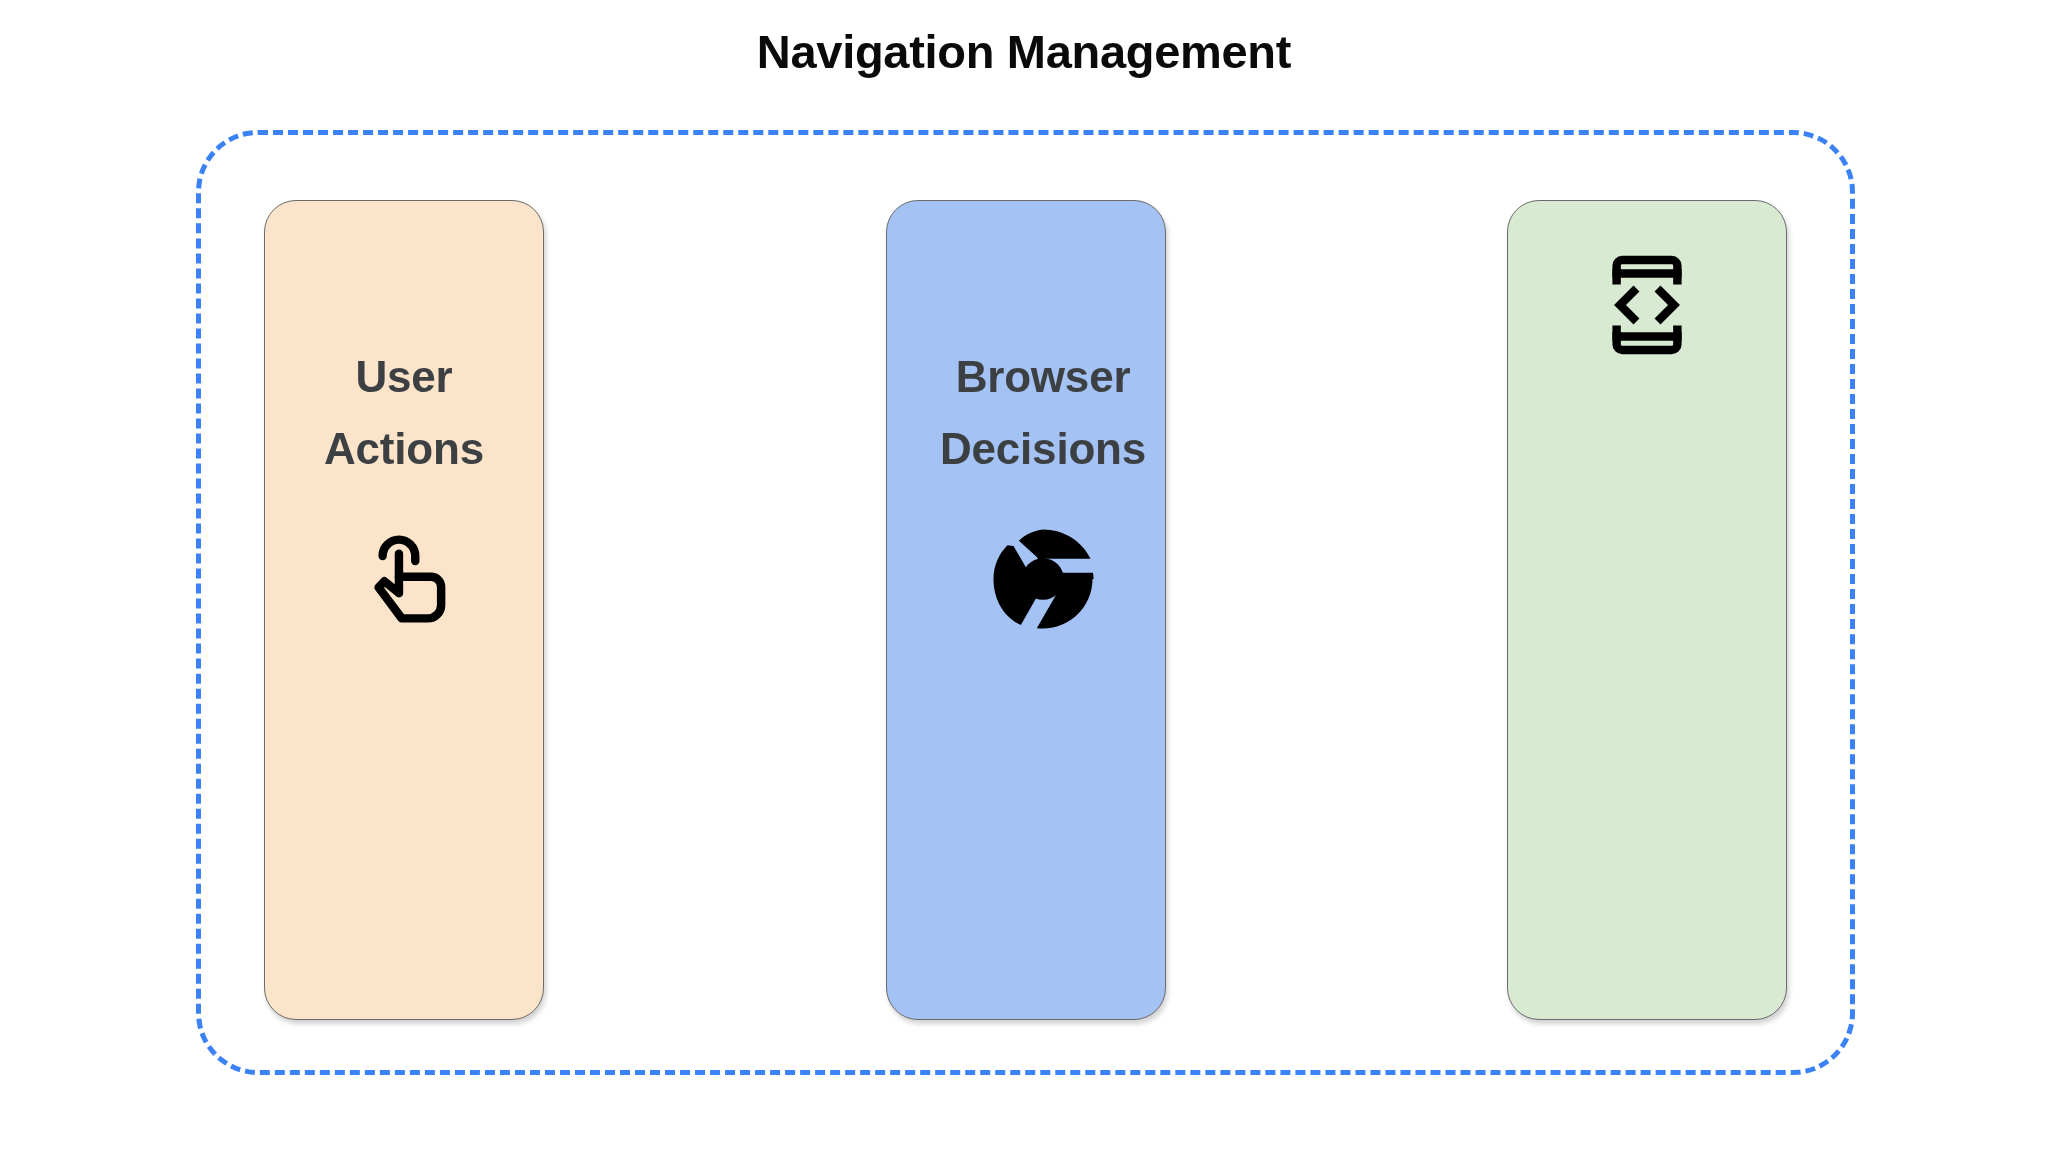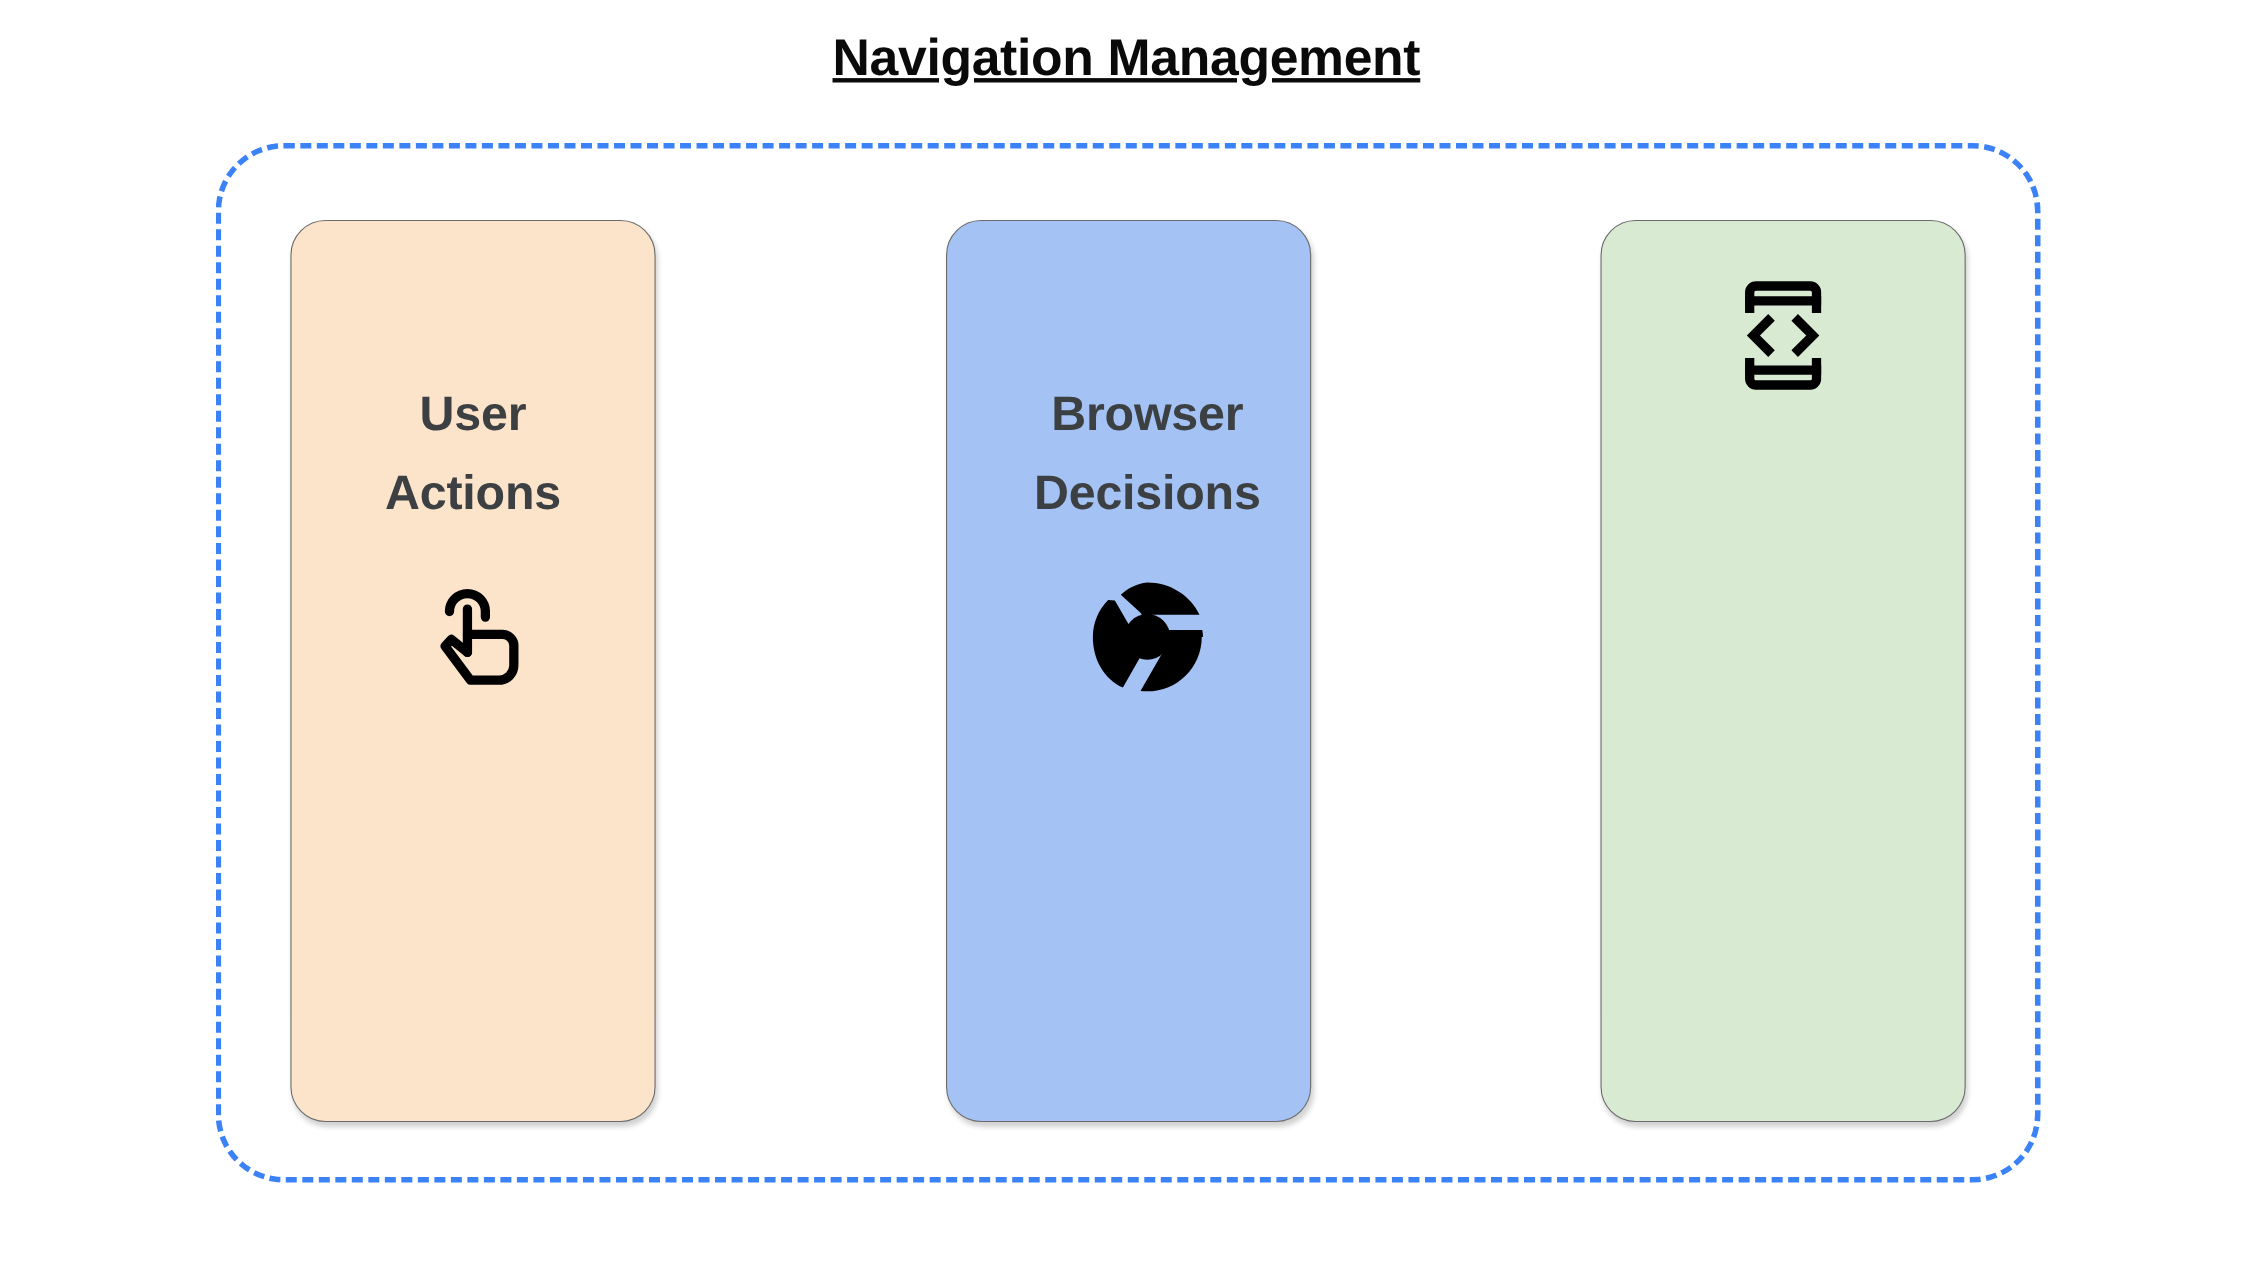--- a/index.html
+++ b/index.html
@@ -28,21 +28,20 @@
     left: 0;
     top: 26px;
     width: 2048px;
     text-align: center;
     font-size: 47px;
     font-weight: 700;
     letter-spacing: -0.3px;
     color: #0a0a0a;
     line-height: 1.1;
     white-space: nowrap;
-    text-decoration: underline;
   }
 
   
   #group-container {
     position: absolute;
     left: 196px;
     top: 130px;
     width: 1659px;
     height: 945px;
     box-sizing: border-box;
@@ -61,21 +60,21 @@
     display: flex;
     flex-direction: row;
     justify-content: space-between;
     align-items: stretch;
     padding: 0 68px;
     box-sizing: border-box;
   }
 
   .card {
     position: relative;
-    width: 332px;
+    width: 280px;
     height: 820px;
     border-radius: 32px;
     border: 1px solid #6b6b6b;
     box-sizing: border-box;
     box-shadow: 2px 4px 5px rgba(0,0,0,0.18);
     display: flex;
     flex-direction: column;
     align-items: center;
     overflow: hidden;
   }

